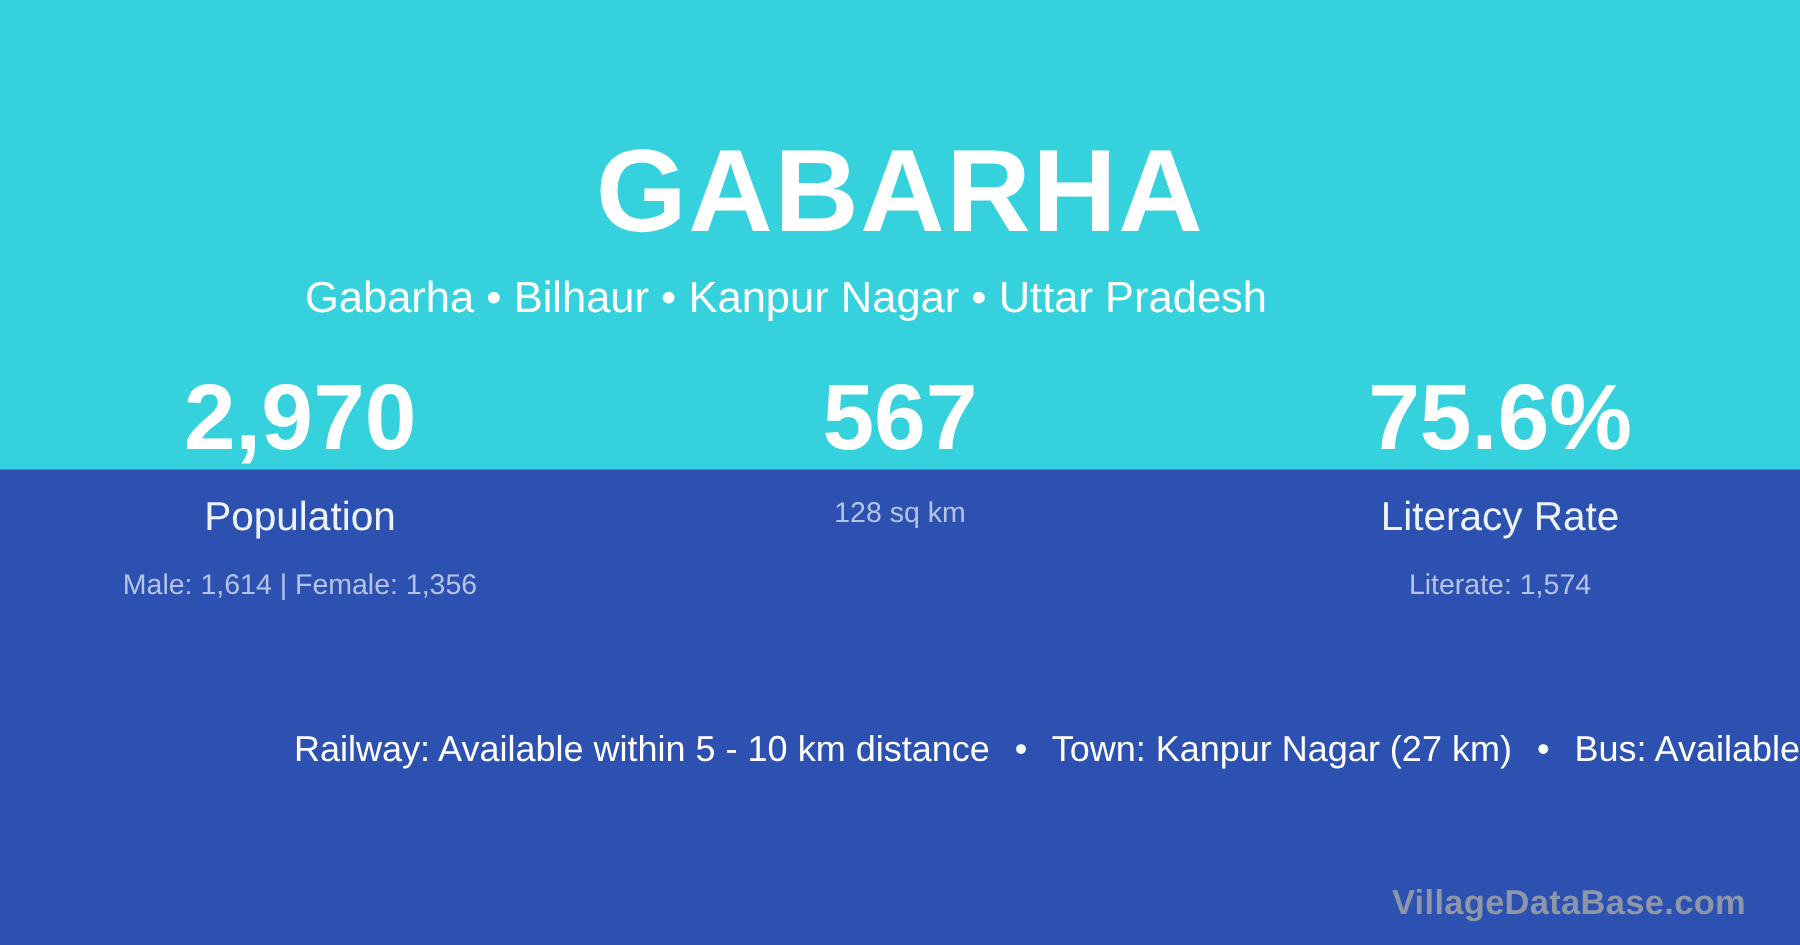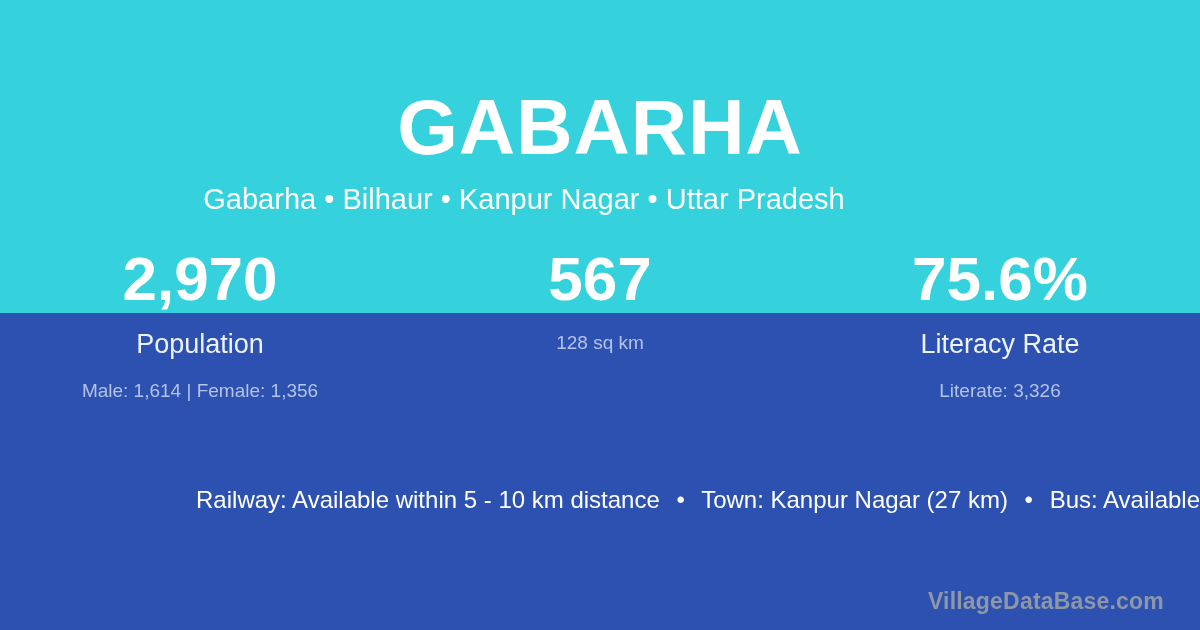--- a/index.html
+++ b/index.html
@@ -159,21 +159,21 @@
     </div>
 
     <div class="stat-cell">
       <div class="stat-value">567</div>
       <div class="stat-sub">128 sq km</div>
     </div>
 
     <div class="stat-cell">
       <div class="stat-value">75.6%</div>
       <div class="stat-label">Literacy Rate</div>
-      <div class="stat-sub">Literate: 3,326</div>
+      <div class="stat-sub">Literate: 1,574</div>
     </div>
 
   </div>
 
   <div class="amenities">
     <span>Railway: Available within 5 - 10 km distance</span>
     <span class="amenity-sep">•</span>
     <span>Town: Kanpur Nagar (27 km)</span>
     <span class="amenity-sep">•</span>
     <span>Bus: Available</span>

